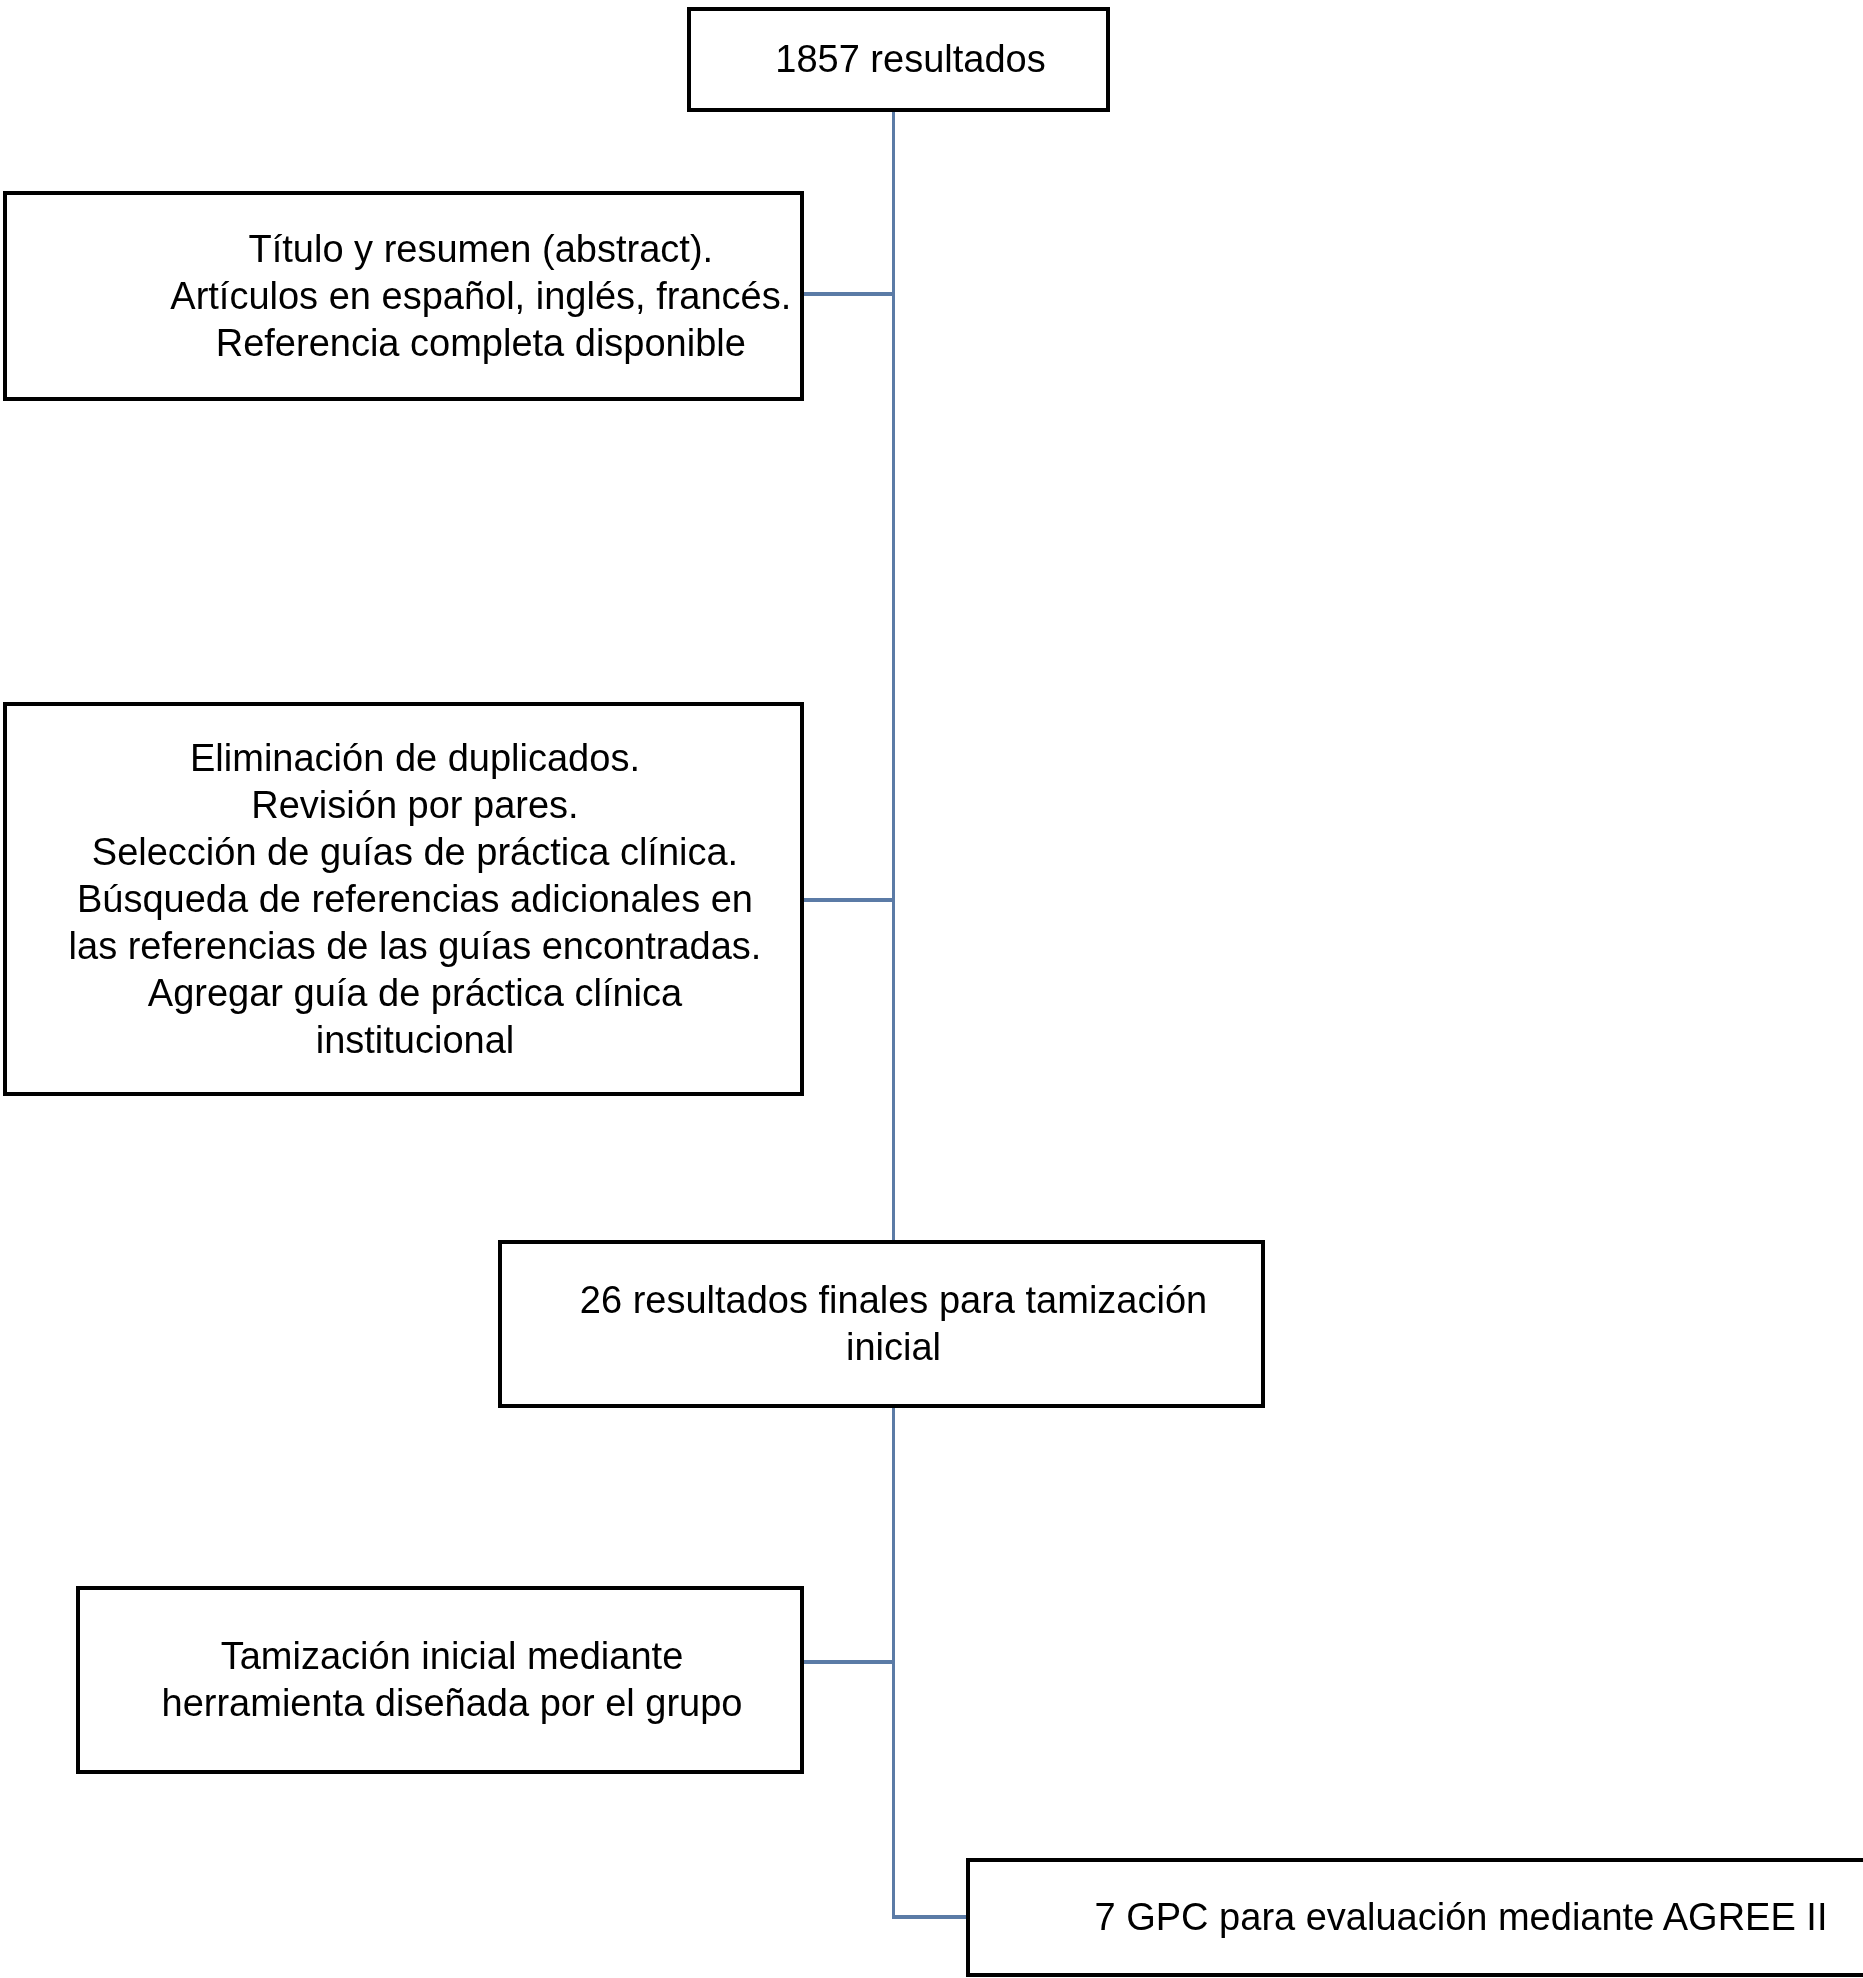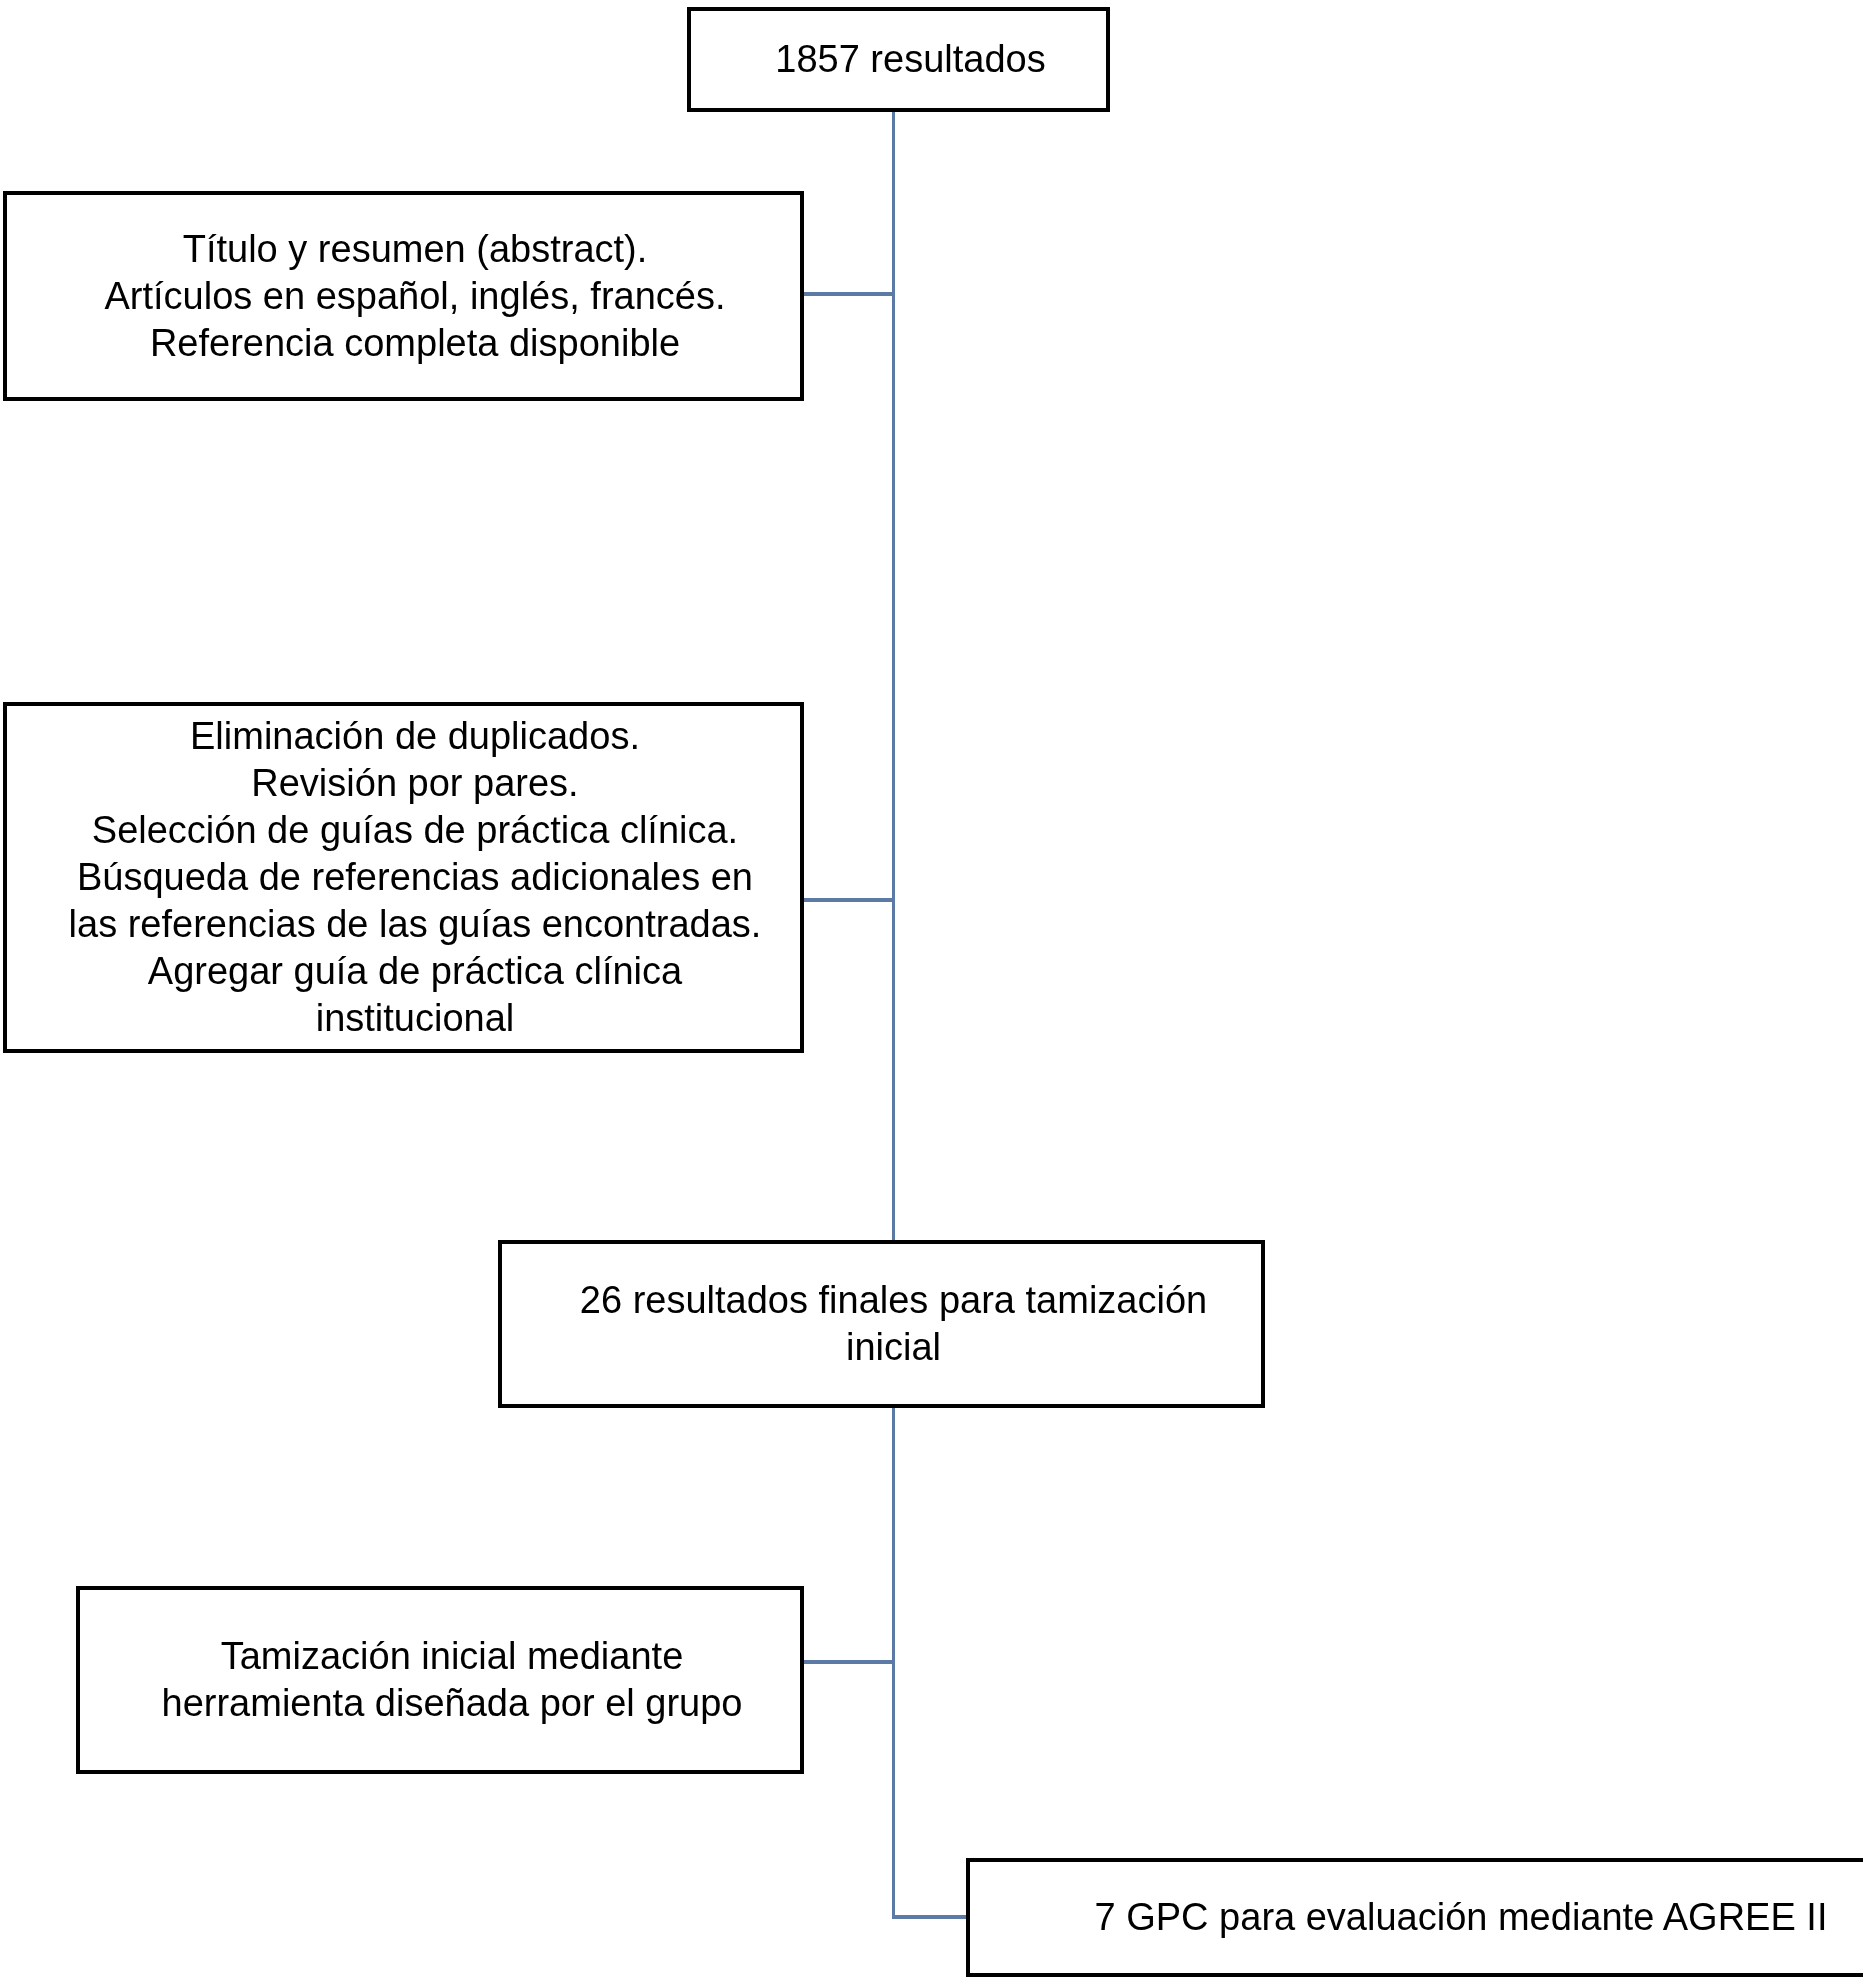--- a/index.html
+++ b/index.html
@@ -49,28 +49,28 @@
   <div class="line" style="left:892px; top:1915px; width:79px; height:4.1px;"></div>
 
   <div class="line" style="left:800px; top:292px; width:93px; height:4.1px;"></div>
   <div class="line" style="left:800px; top:898px; width:93px; height:4.1px;"></div>
   <div class="line" style="left:800px; top:1660px; width:93px; height:4.1px;"></div>
 
   <div class="box" style="left:687px; top:6.5px; width:423px; height:105px;">
     <span class="box-text">1857 resultados</span>
   </div>
 
-  <div class="box" style="left:2.5px; top:191px; width:801px; height:210px;">
+  <div class="box" style="left:2.5px; top:191px; width:801px; height:210px;justify-content:flex-end;">
     <span class="box-text">Título y resumen (abstract).
 Artículos en español, inglés, francés.
 Referencia completa disponible</span>
   </div>
 
 
-  <div class="box" style="left:2.5px; top:702px; width:801px; height:351px;">
+  <div class="box" style="left:2.5px; top:702px; width:801px; height:394px;">
     <span class="box-text">Eliminación de duplicados.
 Revisión por pares.
 Selección de guías de práctica clínica.
 Búsqueda de referencias adicionales en
 las referencias de las guías encontradas.
 Agregar guía de práctica clínica
 institucional</span>
   </div>
 
   <div class="box" style="left:498px; top:1240px; width:767px; height:168px;">

